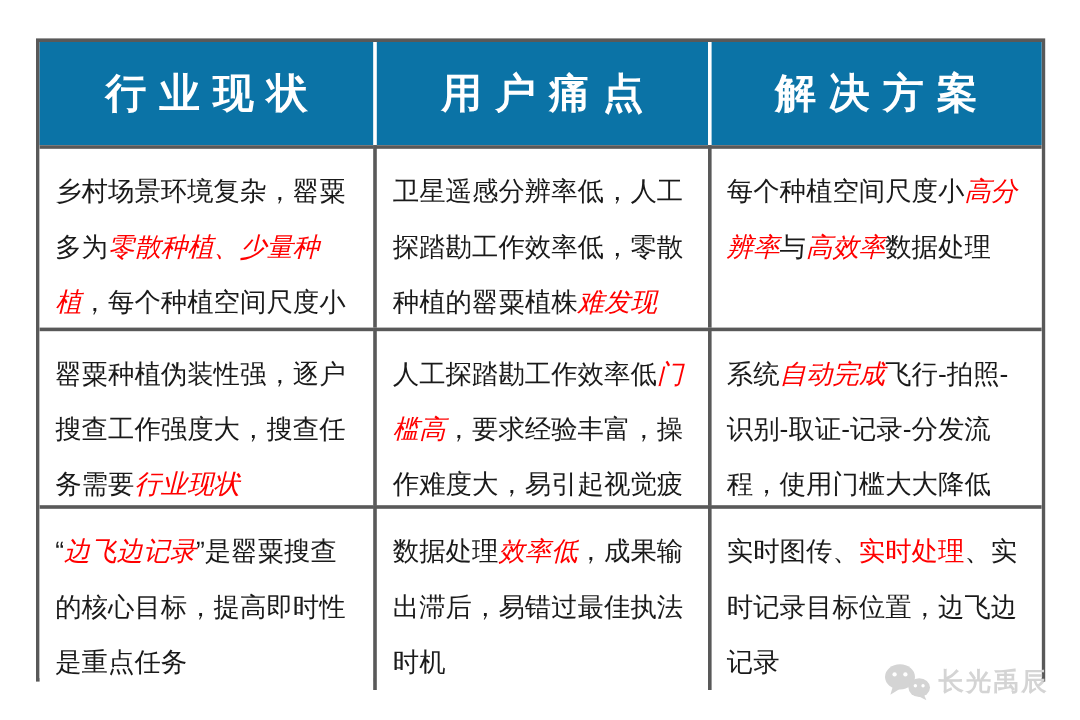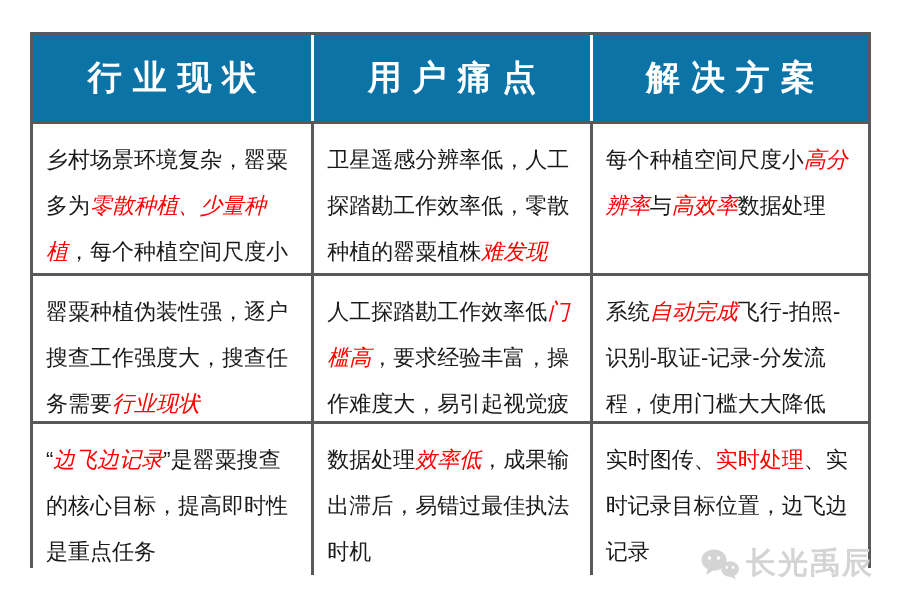--- a/index.html
+++ b/index.html
@@ -39,21 +39,21 @@
     background:#ffffff;
   }
   .bcell.col-2,.bcell.col-3{border-left:3px solid var(--border,#595959);}
   .seg-normal{color:var(--body_text,#1a1a1a);}
   .seg-red-italic{color:var(--accent_red,#ff0000);font-style:italic;}
   .seg-red{color:var(--accent_red,#ff0000);}
   .watermark{
     position:absolute;right:26px;bottom:16px;
     display:flex;align-items:center;gap:6px;
     color:var(--watermark,#d4d4d4);
-    font-size:30px;font-weight:700;letter-spacing:2px;
+    font-size:21px;font-weight:700;letter-spacing:2px;
     z-index:5;
   }
   .watermark svg{display:block;}
 </style>
 </head>
 <body>
 
 <div class="table-wrap">
   <div class="grid">
 

